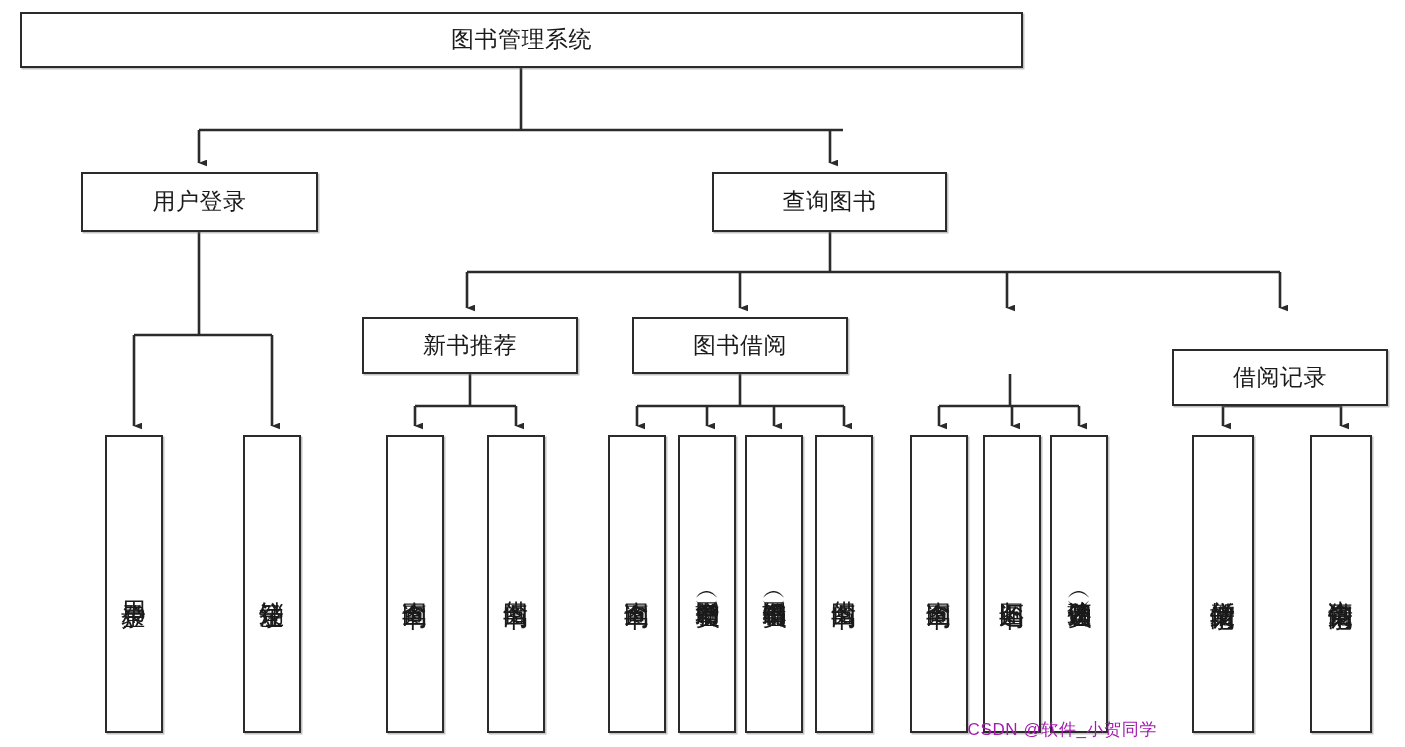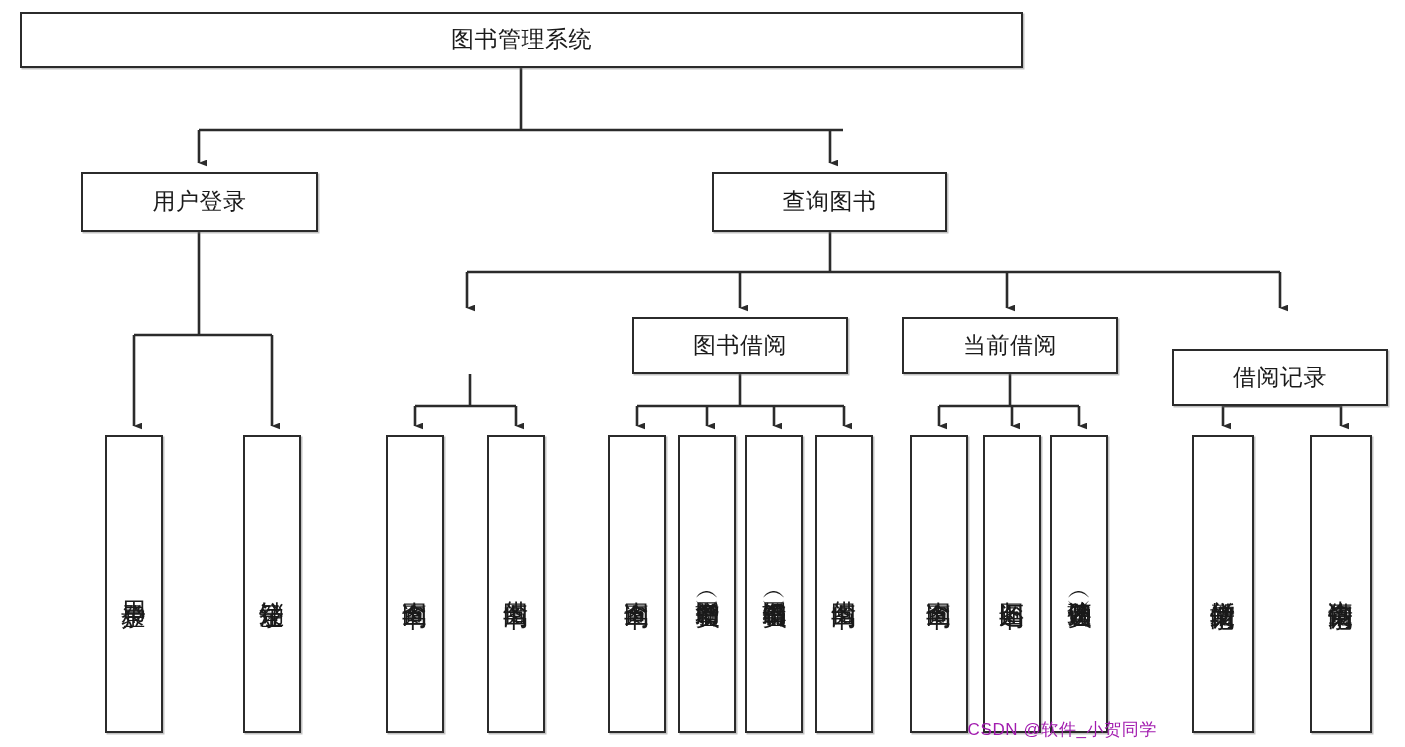--- a/index.html
+++ b/index.html
@@ -139,26 +139,26 @@
     <div class="node-label-h">图书管理系统</div>
   </div>
 
   <div class="node-box" style="left:81px; top:172px; width:237px; height:60px;">
     <div class="node-label-h">用户登录</div>
   </div>
   <div class="node-box" style="left:712px; top:172px; width:235px; height:60px;">
     <div class="node-label-h">查询图书</div>
   </div>
 
+  <div class="node-box" style="left:362px; top:317px; width:216px; height:57px;">
+    <div class="node-label-h">新书推荐</div>
+  </div>
   <div class="node-box" style="left:632px; top:317px; width:216px; height:57px;">
     <div class="node-label-h">图书借阅</div>
   </div>
-  <div class="node-box" style="left:902px; top:317px; width:216px; height:57px;">
-    <div class="node-label-h">当前借阅</div>
-  </div>
   <div class="node-box" style="left:1172px; top:317px; width:216px; height:57px;margin-top:32px;">
     <div class="node-label-h">借阅记录</div>
   </div>
 
   <div class="node-box" style="left:105px; top:435px; width:58px; height:298px;">
     <div class="node-label-v">用户登录</div>
   </div>
   <div class="node-box" style="left:243px; top:435px; width:58px; height:298px;">
     <div class="node-label-v">注销登录</div>
   </div>

